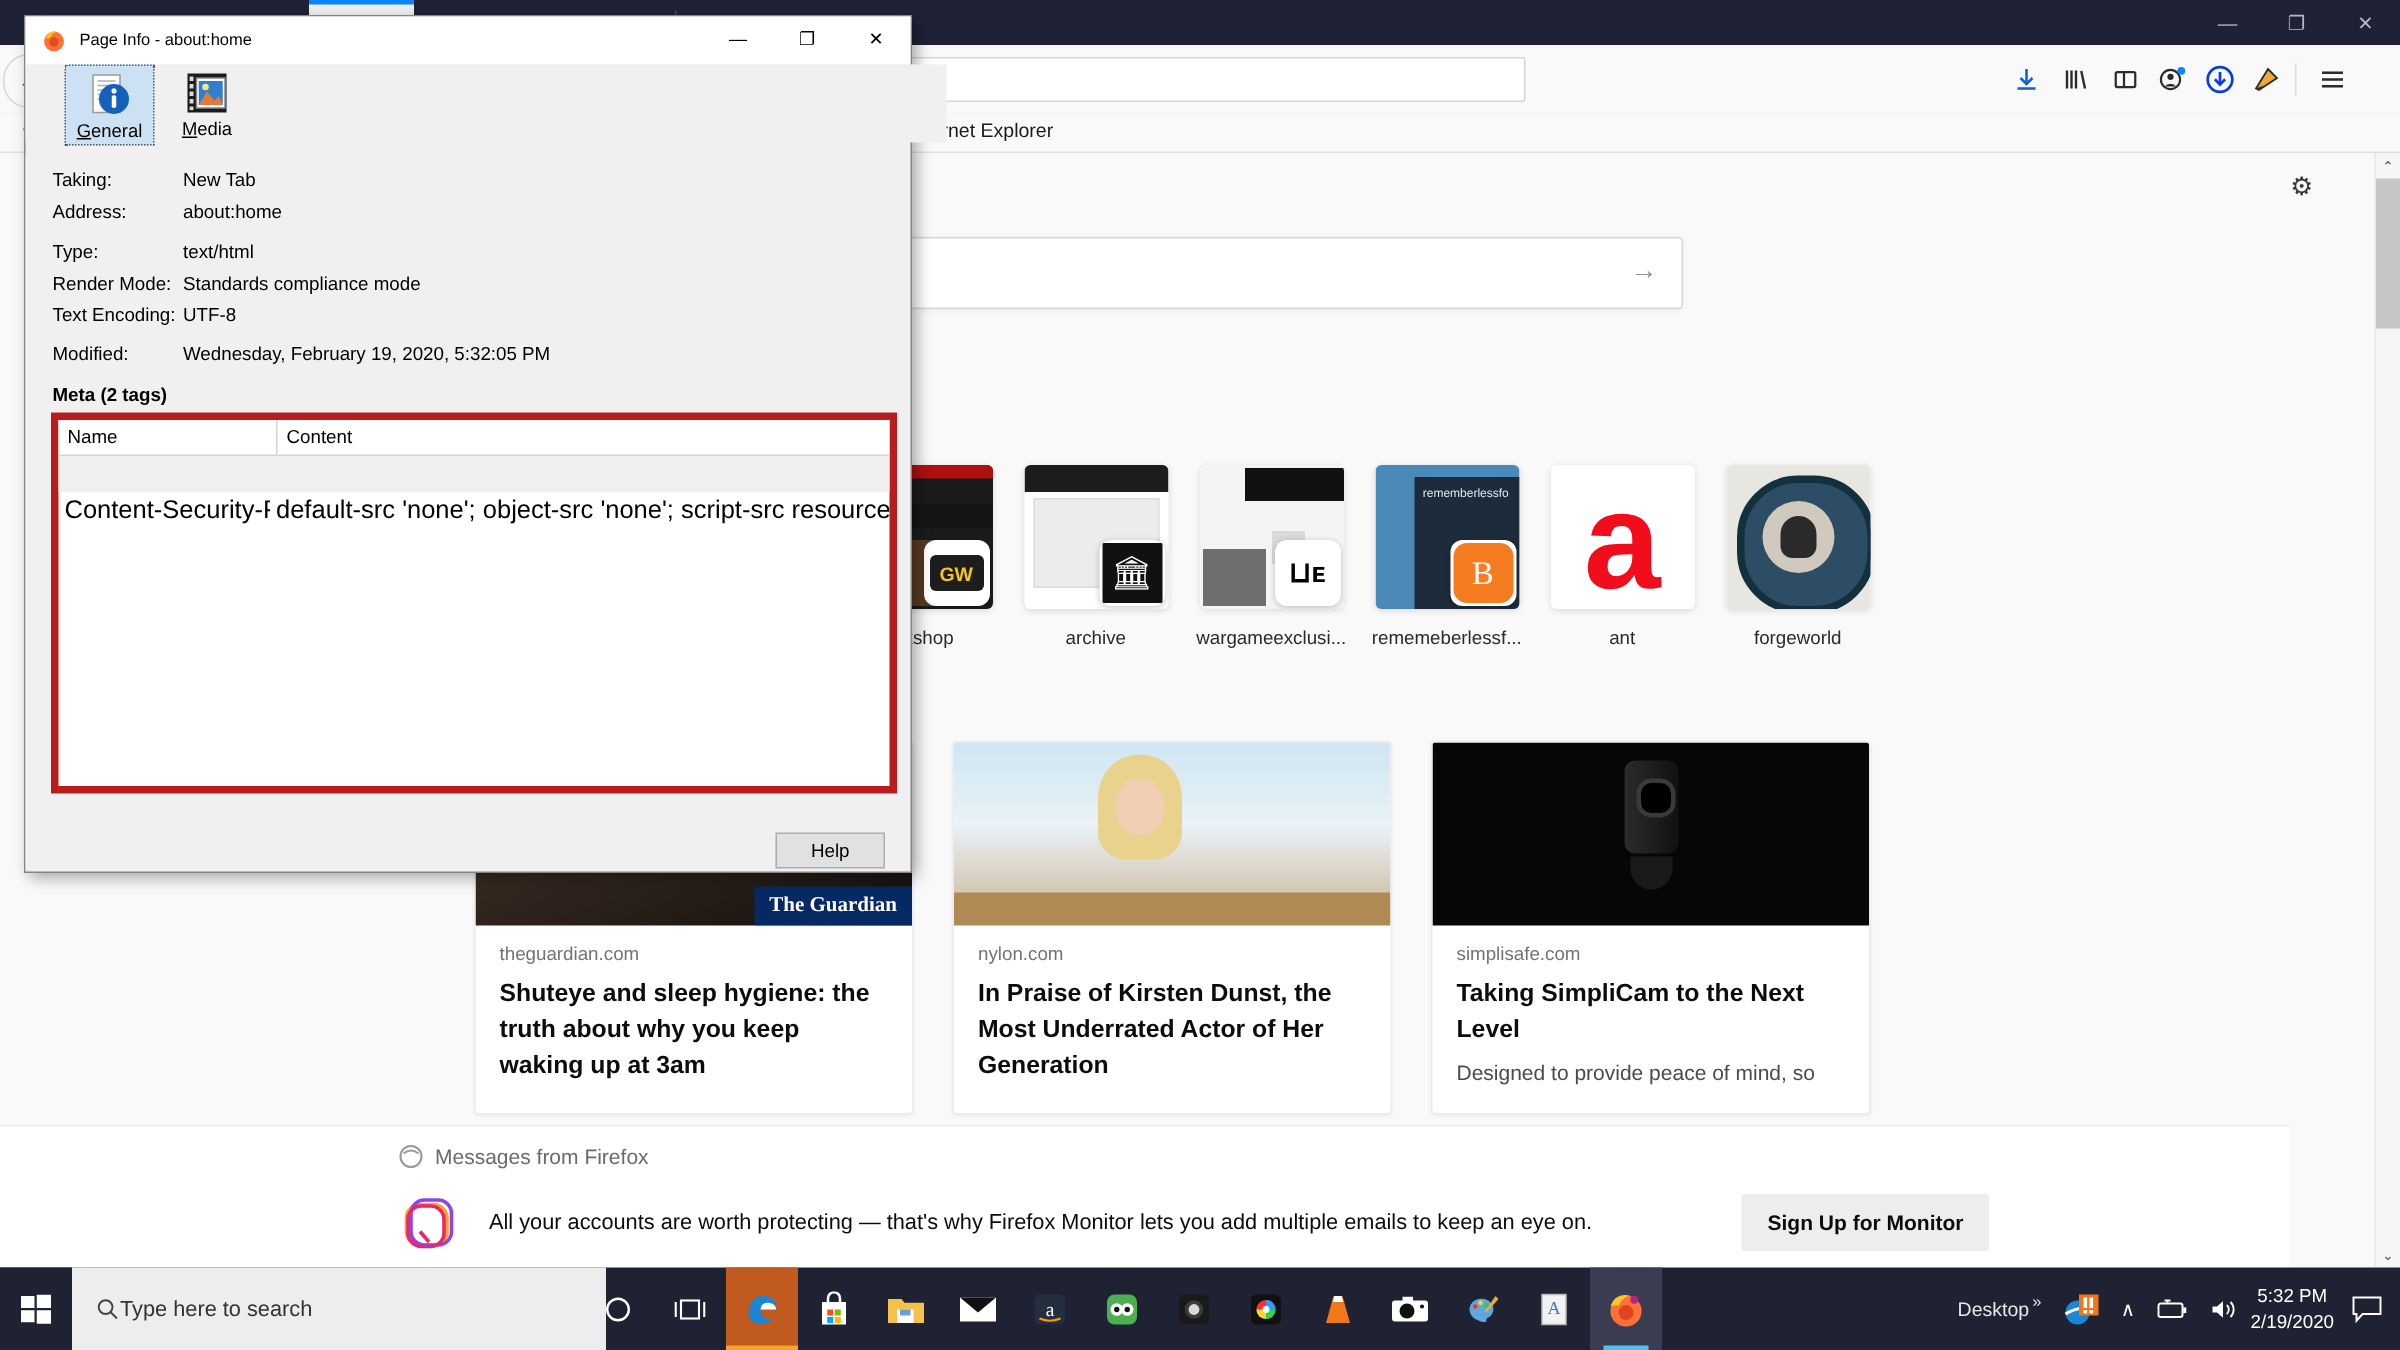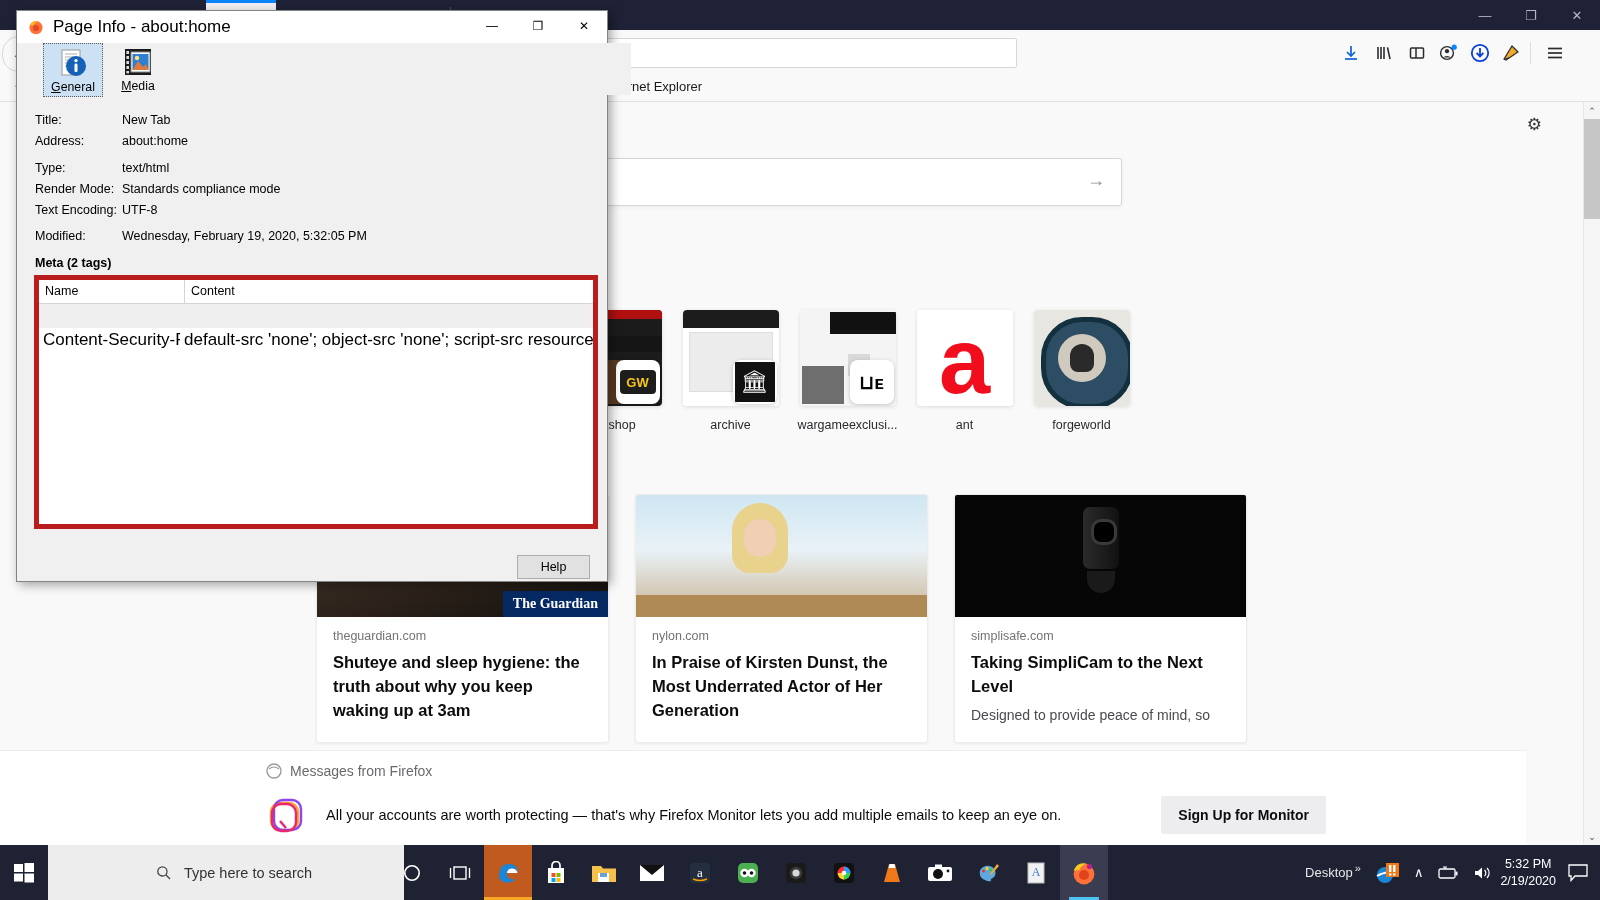--- a/index.html
+++ b/index.html
@@ -79,21 +79,21 @@
            display:flex;align-items:center;justify-content:center;font-size:9px;}
   #vscroll .arrU{top:0;} #vscroll .arrD{bottom:0;}
   #vscroll .thumb{position:absolute;left:0;top:17px;width:16px;height:100px;background:#c6c6c6;}
 
   
   #dlg{position:absolute;left:16px;top:10px;width:590px;height:570px;background:#f0f0f0;
        border:1px solid #848484;box-shadow:3px 3px 10px rgba(0,0,0,.35);}
   #dlg-title{height:32px;background:#ffffff;display:flex;align-items:center;
              border-bottom:1px solid #f0f0f0;}
   #dlg-title .ficon{margin-left:11px;margin-right:9px;width:16px;height:16px;}
-  #dlg-title .ttext{font-size:17px;color:#000;}
+  #dlg-title .ttext{font-size:11px;color:#000;}
   .dwc{position:absolute;top:0;width:46px;height:30px;color:#000;font-size:12px;
        display:flex;align-items:center;justify-content:center;}
   #dwc-min{right:92px;} #dwc-max{right:46px;} #dwc-close{right:0px;}
 
   #dlg-tabs{position:absolute;left:0;top:32px;width:588px;height:52px;background:#f0f0f0;
             display:flex;align-items:flex-start;padding-left:26px;gap:6px;}
   .dtab{width:52px;padding:3px 3px 2px 3px;display:flex;flex-direction:column;align-items:center;}
   .dtab.sel{background:#cde1f5;border:1px dotted #5a5a5a;}
   .dtab .dicon{width:32px;height:32px;}
   .dtab .dlabel{font-size:12.3px;color:#000;margin-top:1px;}
@@ -119,21 +119,21 @@
   #helpbtn{position:absolute;left:500px;top:452px;width:73px;height:24px;background:#e1e1e1;
            border:1px solid #adadad;font-size:12.5px;color:#000;
            display:flex;align-items:center;justify-content:center;
            font-family:"Liberation Sans",sans-serif;}
 
   
   #taskbar{position:absolute;left:0;top:845px;width:1600px;height:55px;background:#1f2233;}
   #startbtn{position:absolute;left:0;top:0;width:48px;height:55px;background:#1f2233;
             display:flex;align-items:center;justify-content:center;}
   #tbsearch{position:absolute;left:48px;top:0;width:340px;height:55px;background:#ededed;
-            display:flex;align-items:center;padding-left:16px;gap:12px;justify-content:center;}
+            display:flex;align-items:center;padding-left:16px;}
   #tbsearch .sph{font-size:14.5px;color:#333;}
   #tasks{position:absolute;left:388px;top:0;height:55px;display:flex;align-items:center;}
   .tbtn{width:48px;height:55px;display:flex;align-items:center;justify-content:center;position:relative;}
   .tbtn .und{position:absolute;left:9px;bottom:0;width:30px;height:3px;background:#4cc2f1;}
   .tbtn.edge{background:#c05a1e;}
   .tbtn.edge .und{background:#f5a623;width:48px;left:0;}
   .tbtn.ff{background:#3a3d52;}
   .tray{position:absolute;right:0;top:0;height:55px;display:flex;align-items:center;color:#fff;}
   .tray .desk{font-size:13px;color:#e8e8e8;}
   .tray .chev{font-size:11px;color:#e8e8e8;margin:0 6px 10px 2px;}
@@ -260,20 +260,32 @@
           <div style="position:absolute;left:2px;top:56px;width:42px;height:38px;background:#6e6e6e;"></div>
           <div style="position:absolute;left:48px;top:44px;width:22px;height:22px;background:#d9d9d9;"></div>
           <div class="badge">
             <div style="width:40px;height:40px;background:#fff;color:#000;font-size:19px;font-weight:bold;
                         display:flex;align-items:center;justify-content:center;">⊔ᴇ</div>
           </div>
         </div>
         <div class="tlabel">wargameexclusi...</div>
       </div>
 
+      <div class="tile">
+        <div class="thumbwrap">
+          <div style="position:absolute;inset:0;background:#4a89b8;"></div>
+          <div style="position:absolute;left:26px;top:8px;right:0;bottom:0;background:#1e2b3c;"></div>
+          <div style="position:absolute;left:32px;top:14px;right:4px;height:10px;color:#dfe8f0;font-size:8px;">rememberlessfo</div>
+          <div class="badge">
+            <div style="width:40px;height:40px;border-radius:9px;background:#f57c20;color:#fff;font-size:22px;
+                        display:flex;align-items:center;justify-content:center;font-family:'Liberation Serif',serif;">B</div>
+          </div>
+        </div>
+        <div class="tlabel">rememeberlessf...</div>
+      </div>
 
       <div class="tile">
         <div class="thumbwrap">
           <div style="position:absolute;inset:0;background:#fff;display:flex;align-items:center;justify-content:center;">
             <span style="color:#f20d1c;font-size:92px;line-height:0.8;font-family:'Liberation Sans',sans-serif;
                          font-weight:bold;margin-top:8px;">a</span>
           </div>
         </div>
         <div class="tlabel">ant</div>
       </div>
@@ -401,21 +413,21 @@
         <rect x="9" y="6" width="19" height="20" fill="#fff" stroke="#888"></rect>
         <rect x="10.5" y="8" width="16" height="16" fill="#2f7fd0"></rect>
         <circle cx="15" cy="12" r="2.2" fill="#ffe27a"></circle>
         <path d="M10.5 24 L16 15 L21 21 L24 18 L26.5 24 Z" fill="#e07a3c"></path>
       </svg>
       <span class="dlabel"><u>M</u>edia</span>
     </div>
   </div>
 
   <div id="dlg-body">
-    <div class="prow plabel" style="top:10px;">Title:</div>
+    <div class="prow plabel" style="top:10px;">Taking:</div>
     <div class="prow pval" style="top:10px;">New Tab</div>
 
     <div class="prow plabel" style="top:31px;">Address:</div>
     <div class="prow pval" style="top:31px;">about:home</div>
 
     <div class="prow plabel" style="top:58px;">Type:</div>
     <div class="prow pval" style="top:58px;">text/html</div>
 
     <div class="prow plabel" style="top:79px;">Render Mode:</div>
     <div class="prow pval" style="top:79px;">Standards compliance mode</div>

